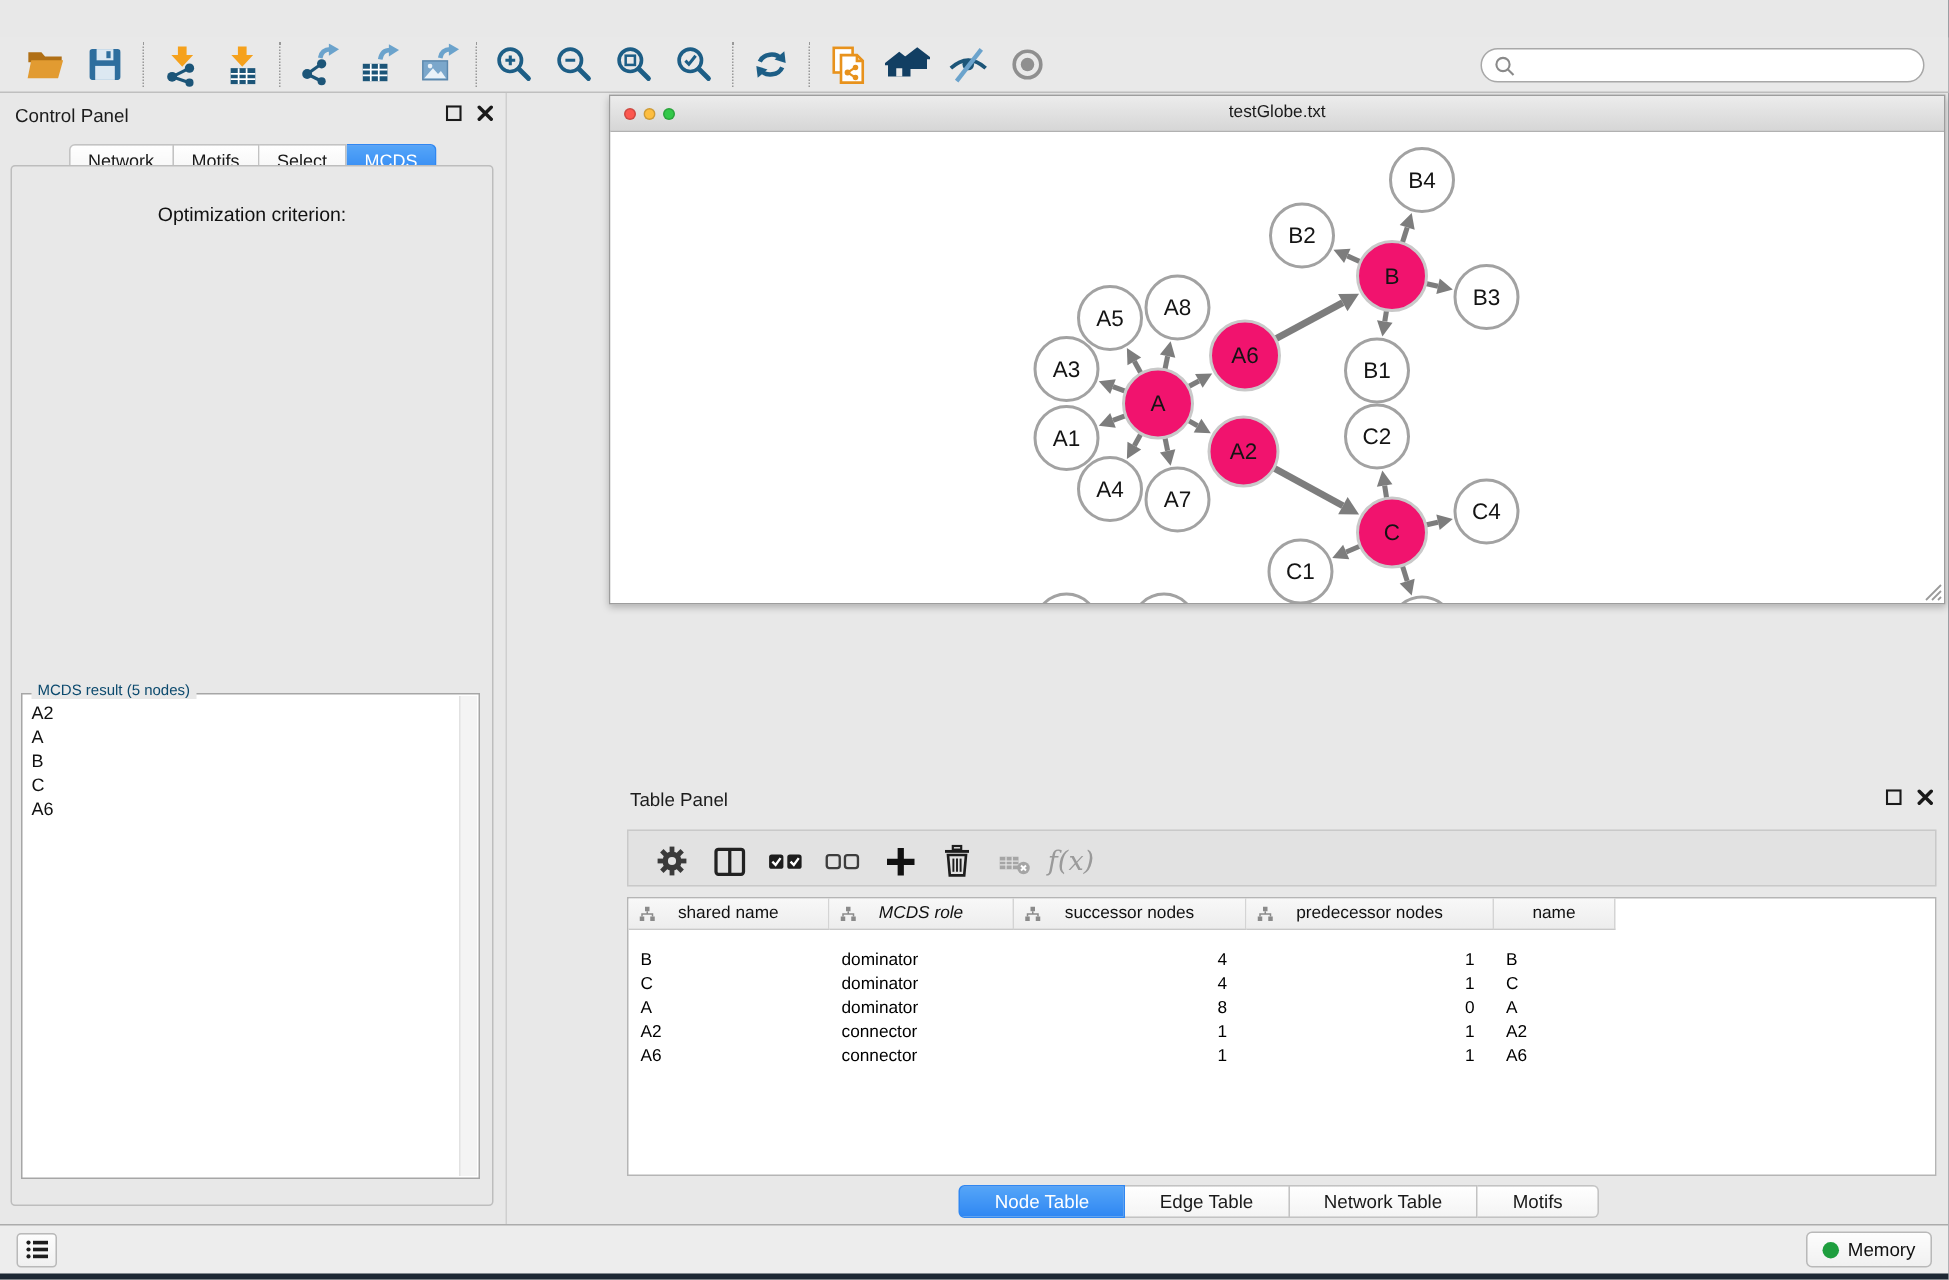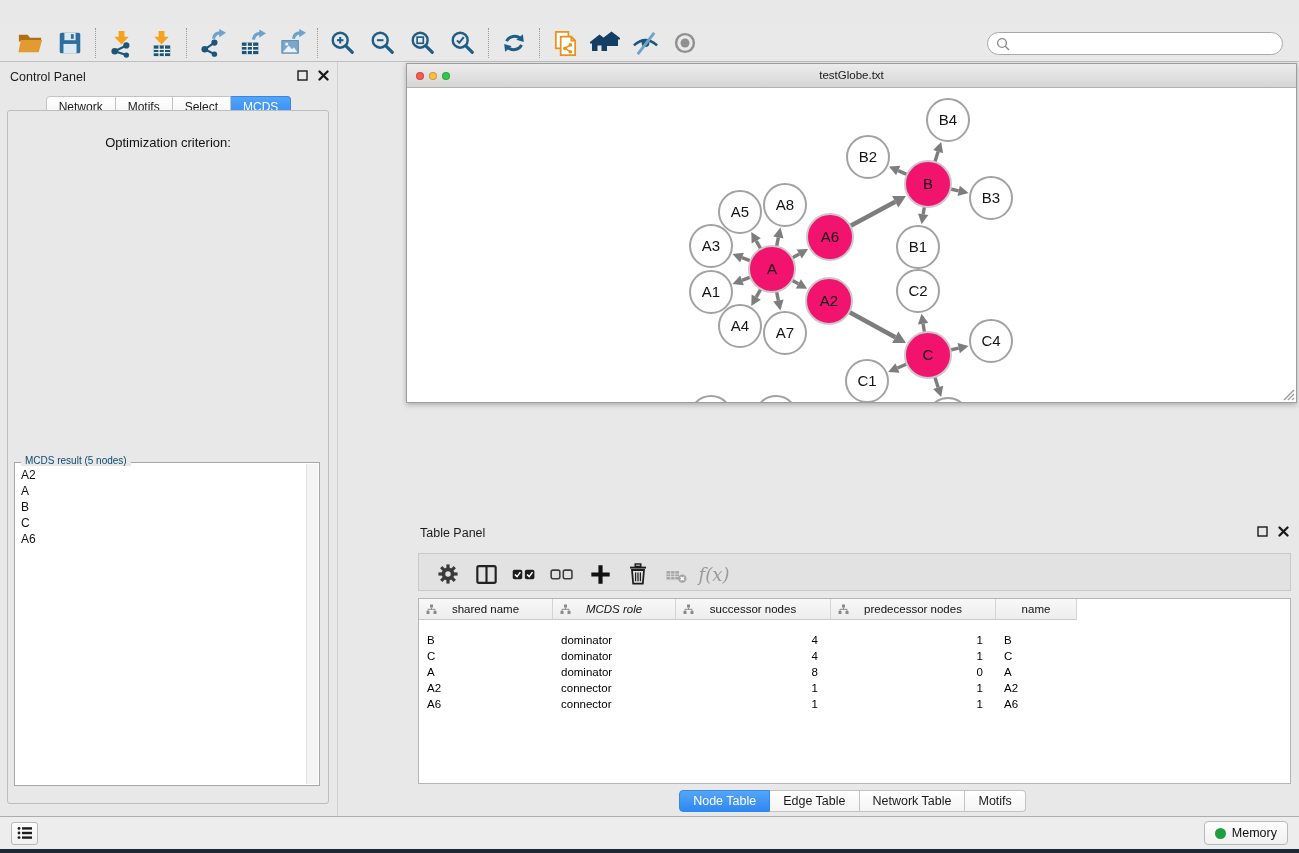--- a/index.html
+++ b/index.html
@@ -80,21 +80,21 @@
   .tbl { position:absolute; left:12px; right:8px; top:78px; height:186px; background:#fff; border:1px solid #b5b5b5; overflow:hidden; }
   .thead { display:flex; height:33px; }
   .th { position:relative; height:21px; background:linear-gradient(#f8f8f8,#ededed);
     border-right:1px solid #d4d4d4; border-bottom:1px solid #c9c9c9;
     display:flex; align-items:center; justify-content:center; font-size:11.5px; color:#111; }
   .th .hicon { position:absolute; left:7px; top:5px; }
   .tr { display:flex; height:16px; align-items:center; }
   .td { font-size:11.5px; color:#000; padding:0 8px; white-space:nowrap; overflow:hidden; }
   .td.right { text-align:right; padding-right:13px; }
   .tp-tabs { position:absolute; left:0; right:0; bottom:4px; }
-  .tp-tabs .seg { font-size:12.5px; padding:3px 13px; }
+  .tp-tabs .seg { font-size:12.5px; padding:3px 23px; }
 
   
   .statusbar { position:absolute; left:0; top:816px; width:1299px; height:33px; background:#ededed;
     border-top:1px solid #acacac; display:flex; align-items:center; justify-content:space-between; padding:0 11px; }
   .sq-btn { width:27px; height:23px; background:linear-gradient(#fdfdfd,#f0f0f0); border:1px solid #b9b9b9;
     border-radius:3px; display:flex; align-items:center; justify-content:center; }
   .memory-btn { height:24px; background:linear-gradient(#fdfdfd,#f0f0f0); border:1px solid #b9b9b9; border-radius:4px;
     display:flex; align-items:center; gap:6px; padding:0 10px; font-size:12.5px; color:#111; }
   .memdot { width:11px; height:11px; border-radius:50%; background:#1e9e3e; }
   .desktop-strip { position:absolute; left:0; top:849px; width:1299px; height:4px; background:#1d2733; }

